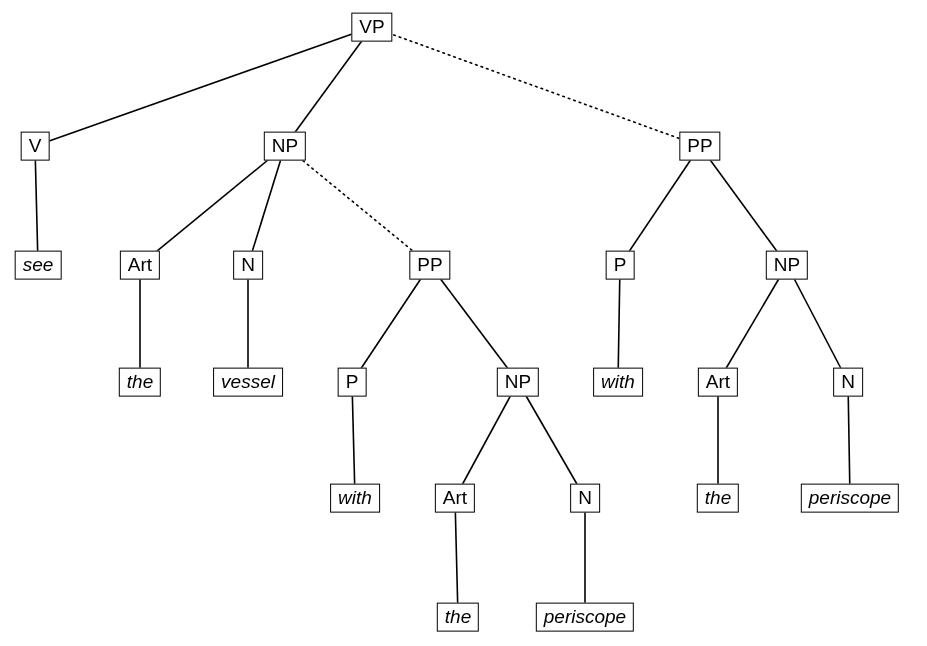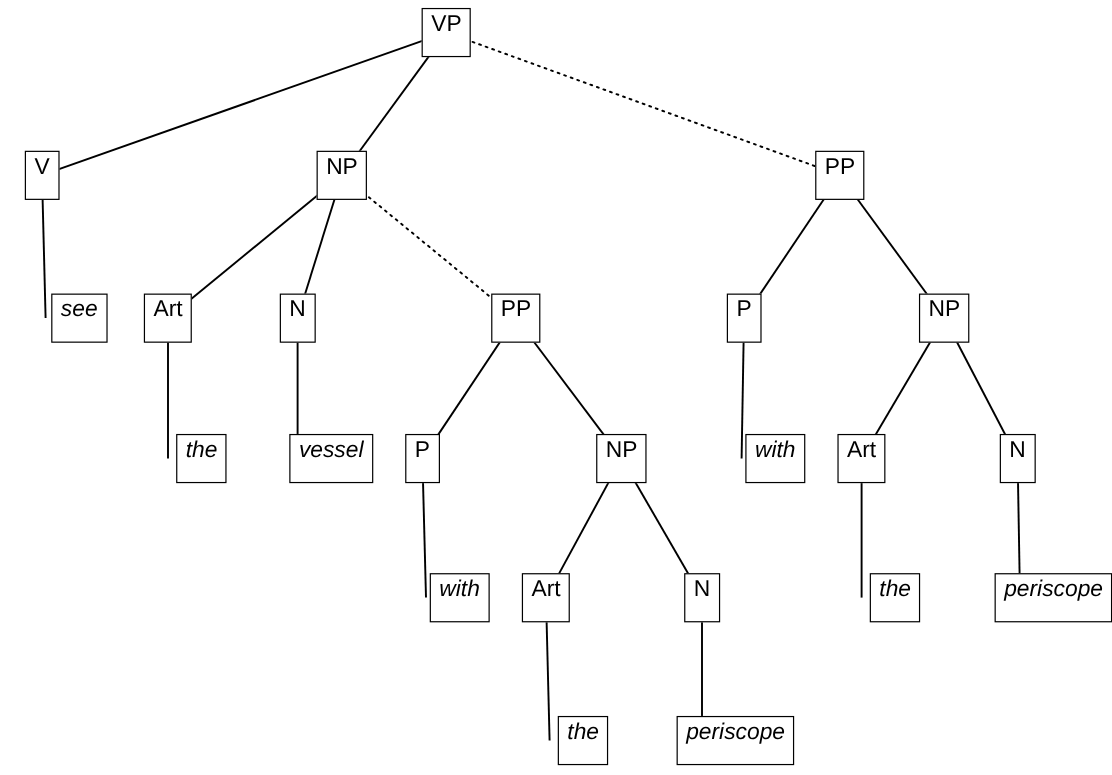--- a/index.html
+++ b/index.html
@@ -29,30 +29,29 @@
   #edges-svg line.dotted {
     stroke-dasharray: 1.6 4.2;
     stroke-linecap: round;
     stroke-width: 1.6;
   }
   .node {
     position: absolute;
     transform: translate(-50%, -50%);
     background: #ffffff;
     border: 1.7px solid #000000;
-    padding: 1px 7px 14px 7px;
+    padding: 1px 7px 2px 7px;
     font-size: 19px;
     line-height: 1.25;
     color: #000000;
     white-space: nowrap;
     box-sizing: border-box;
   }
   .node.terminal {
     font-style: italic;
-    margin-left: 28px;
   }
 </style>
 </head>
 <body>
 
 <div id="stage">
   <svg id="edges-svg" viewBox="0 0 927 646" xmlns="http://www.w3.org/2000/svg">
       <line x1="372" y1="27" x2="35" y2="146" stroke="#000000"></line>
       <line x1="372" y1="27" x2="285" y2="146" stroke="#000000"></line>
       <line x1="372" y1="27" x2="700" y2="146" class="dotted" stroke="#000000"></line>

